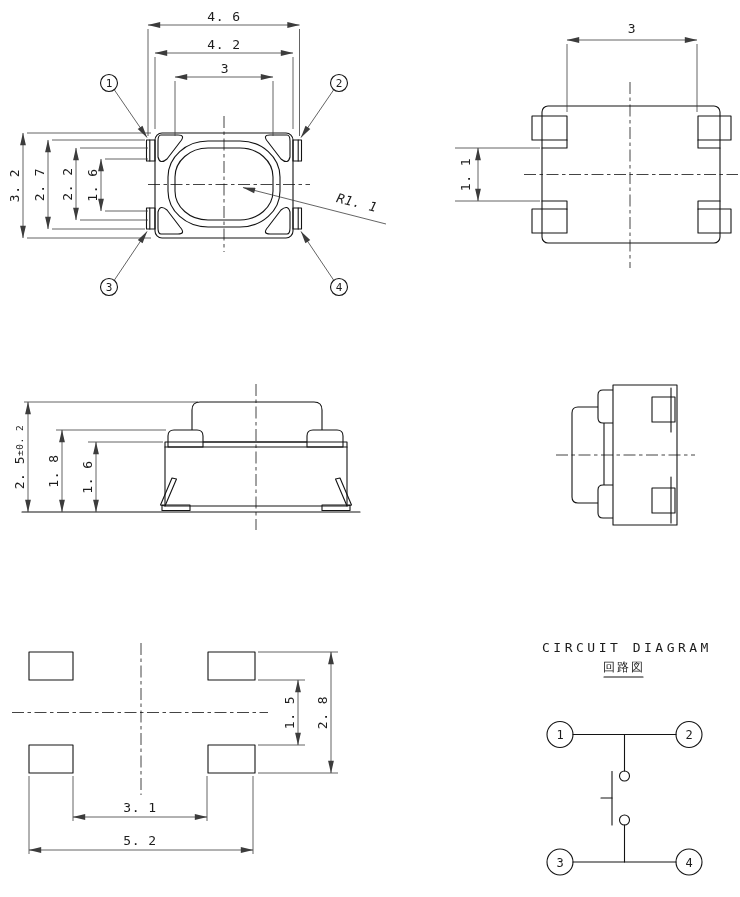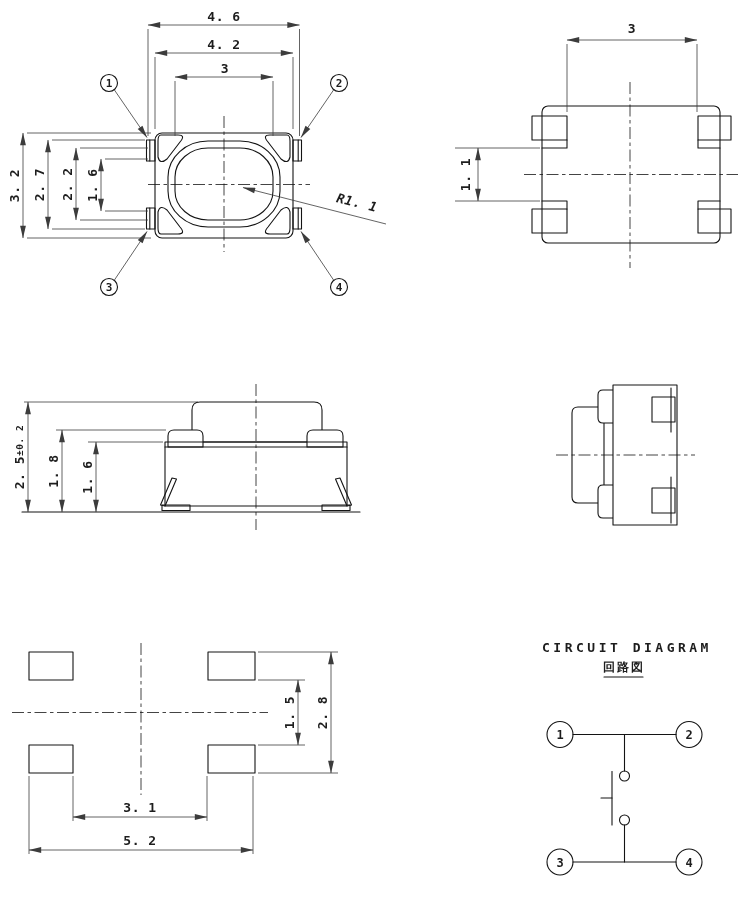--- a/index.html
+++ b/index.html
@@ -1,17 +1,17 @@
 <!DOCTYPE html>
 <html style="--line: #141414; --dim: #3c3c3c; --bg: #ffffff;"><head>
 <meta charset="utf-8">
 <style>
   html,body{margin:0;padding:0;background:#fff;}
   #sheet{position:relative;width:740px;height:897px;background:var(--bg,#fff);overflow:hidden;
-         font-family:"DejaVu Sans Mono",monospace;font-weight:bold;}
+         font-family:"DejaVu Sans Mono",monospace;}
   svg{position:absolute;overflow:visible;}
   .o  {stroke:var(--line,#141414);stroke-width:1.1;fill:none;stroke-linecap:round;stroke-linejoin:round;}
   .ow {stroke:var(--line,#141414);stroke-width:1.1;fill:var(--bg,#fff);stroke-linejoin:round;}
   .d  {stroke:var(--dim,#3c3c3c);stroke-width:0.8;fill:none;}
   .cl {stroke:var(--line,#141414);stroke-width:0.8;fill:none;stroke-dasharray:12 3.5 3.5 3.5;}
   text{fill:#1d1d1d;font-family:"DejaVu Sans Mono",monospace;}
   .dt {font-size:13px;letter-spacing:0.5px;}
   .dts{font-size:9.5px;}
   .it {font-style:italic;}
   .pin{font-size:11px;}

